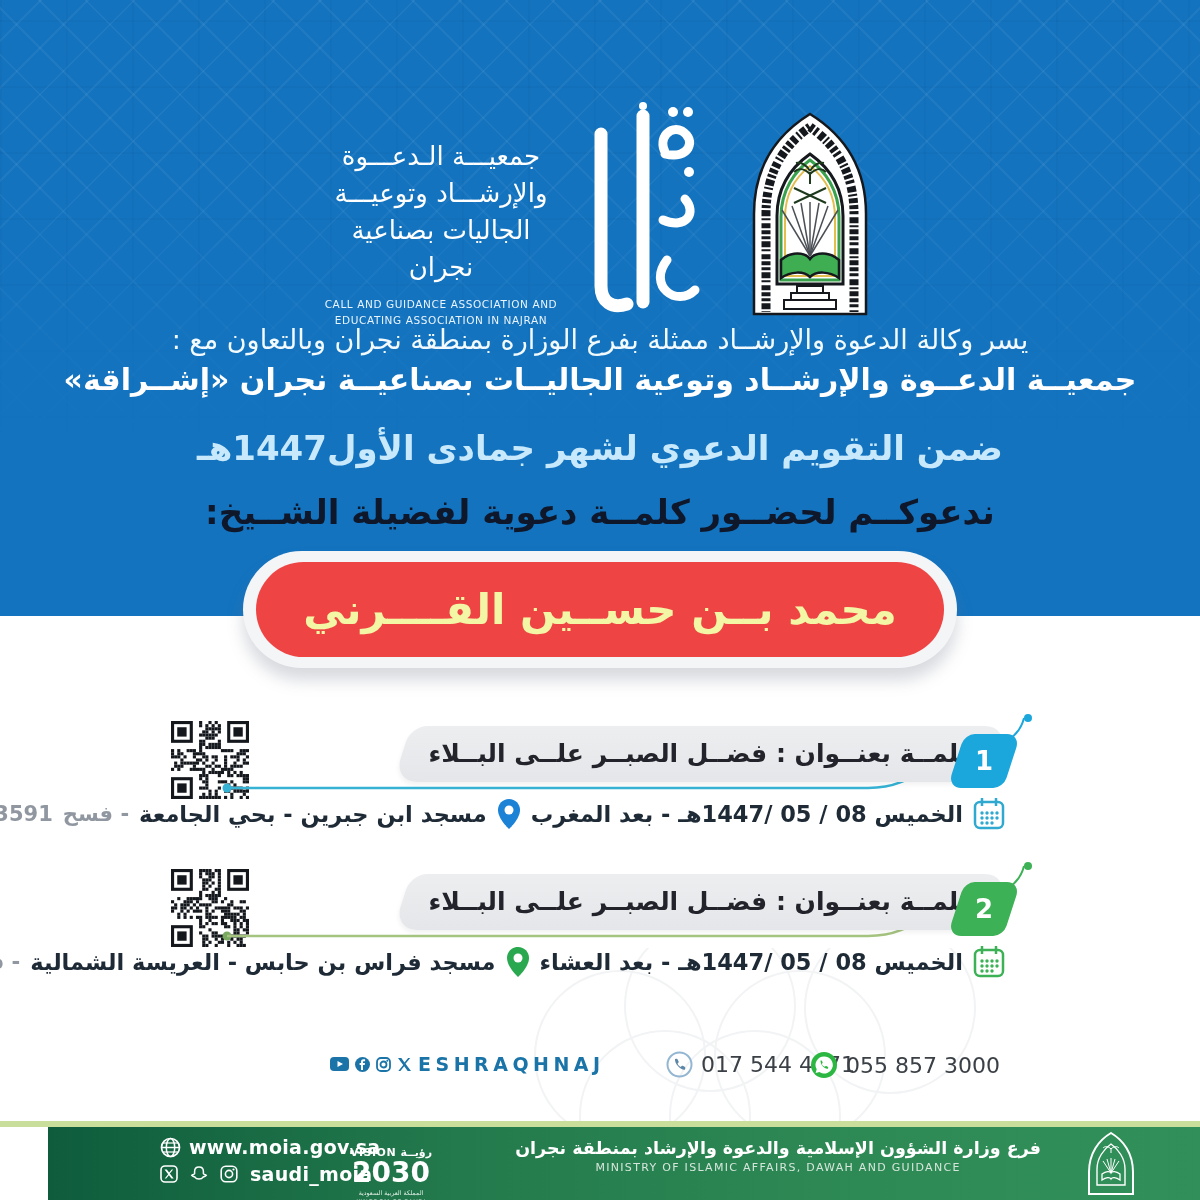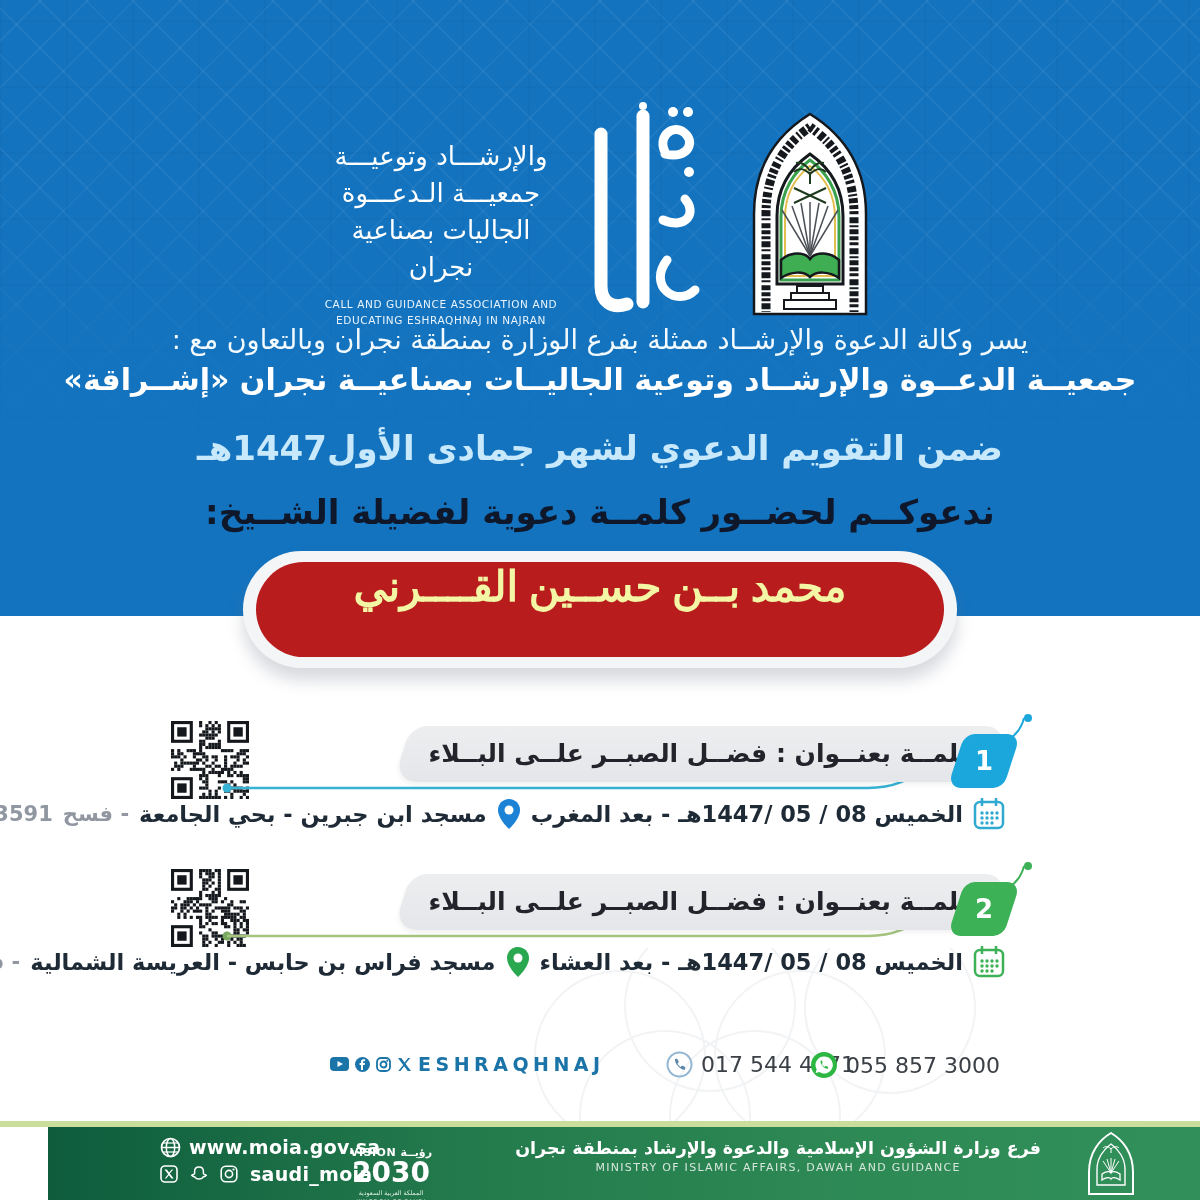--- a/index.html
+++ b/index.html
@@ -21,22 +21,22 @@
   .calligraphy{position:absolute;left:585px;top:102px;width:118px;height:218px;}
   .emblem-top{position:absolute;left:737px;top:110px;width:146px;height:228px;}
   .intro-line{position:absolute;left:0;width:1200px;text-align:center;direction:rtl;}
   .il1{top:324px;font-size:27px;color:#f2fafе;color:#f2fafe;font-weight:500;}
   .il2{top:362px;font-size:30px;color:#ffffff;font-weight:bold;}
   .il3{top:428px;font-size:34px;color:#c8e9fb;font-weight:bold;}
   .il4{top:492px;font-size:34px;color:#0f172a;font-weight:bold;}
   
   .speaker-pill{position:absolute;left:243px;top:551px;width:714px;height:117px;background:#f4f5f6;
     border-radius:60px;box-shadow:0 12px 16px rgba(110,120,135,.28);box-sizing:border-box;padding:11px 13px;z-index:6;}
-  .speaker-inner{width:100%;height:100%;background:#b91c1c;border-radius:50px;
-    display:flex;justify-content:center;font-family:Liberation Serif, serif;}
+  .speaker-inner{width:100%;height:100%;background:#ef4444;border-radius:50px;
+    display:flex;align-items:center;justify-content:center;}
   .speaker-name{color:#f3f6a5;font-size:42px;font-weight:bold;direction:rtl;letter-spacing:1px;}
   
   .watermark{position:absolute;left:470px;top:948px;width:560px;height:178px;z-index:1;opacity:.75;}
   .qr{position:absolute;left:171px;width:78px;height:78px;z-index:2;}
   #qr1{top:721px;} #qr2{top:869px;}
   .banner{position:absolute;left:402px;width:598px;height:56px;background:linear-gradient(#edeef0,#e4e6e9);
     transform:skewX(-18deg);border-radius:16px 24px 16px 24px;z-index:3;box-shadow:0 3px 4px rgba(0,0,0,.05);}
   #banner1{top:726px;} #banner2{top:874px;}
   .banner-text{transform:skewX(18deg);line-height:56px;text-align:center;font-size:25px;font-weight:bold;
     color:#23232b;direction:rtl;}
@@ -77,27 +77,27 @@
 </head>
 <body>
 
 <div class="poster">
 
   <div class="blue-section">
     <div class="blue-pattern"></div>
 
     <div class="assoc-block">
       <div class="assoc-ar">
+        <div>جمعيـــة الـدعـــوة</div>
         <div>والإرشـــاد وتوعيـــة</div>
-        <div>جمعيـــة الـدعـــوة</div>
         <div>الجاليات بصناعية نجران</div>
       </div>
       <div class="assoc-en">
         <div>CALL AND GUIDANCE ASSOCIATION AND</div>
-        <div>EDUCATING ESHRAQHNAJ IN NAJRAN</div>
+        <div>EDUCATING ASSOCIATION IN NAJRAN</div>
       </div>
     </div>
 
     <svg class="calligraphy" viewBox="0 0 118 218" aria-label="إشراقة">
       <g fill="none" stroke="#ffffff" stroke-linecap="round">
         <path d="M16 32 V 184 C16 200 27 207 42 202" stroke-width="13"></path>
         <path d="M58 14 V 200" stroke-width="13"></path>
         <path d="M80 52 C104 58 112 38 97 29 C85 23 73 36 80 50" stroke-width="9"></path>
         <path d="M78 118 C102 128 112 110 100 97" stroke-width="9"></path>
         <path d="M82 158 C62 184 92 206 110 188" stroke-width="9"></path>

